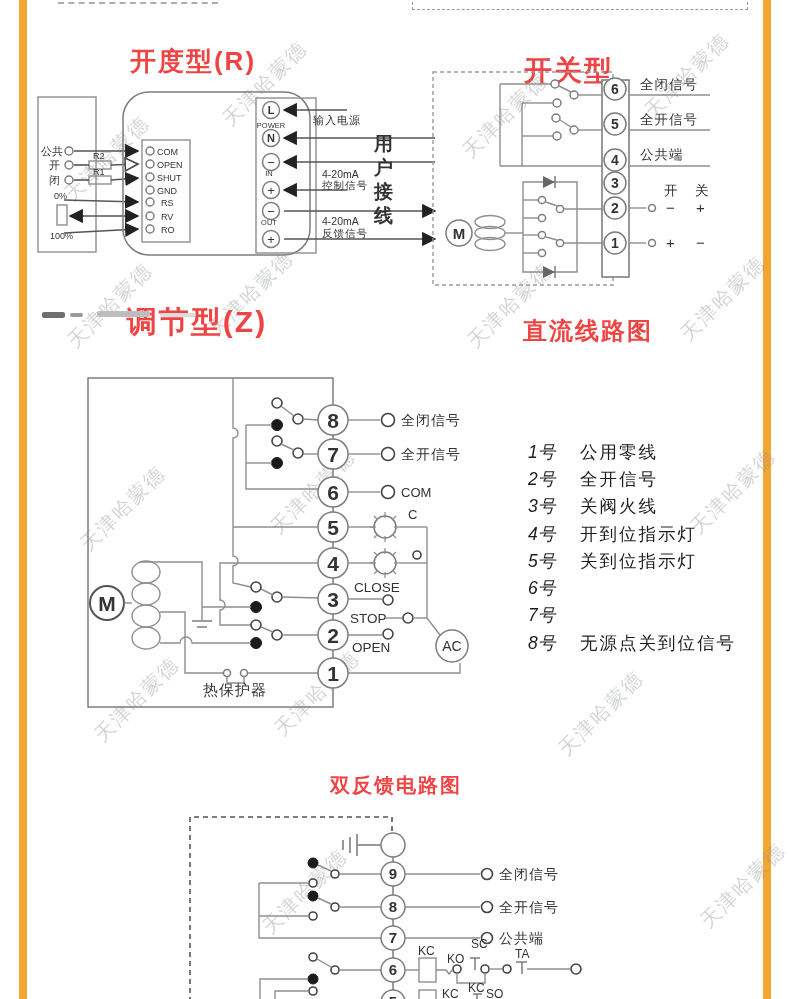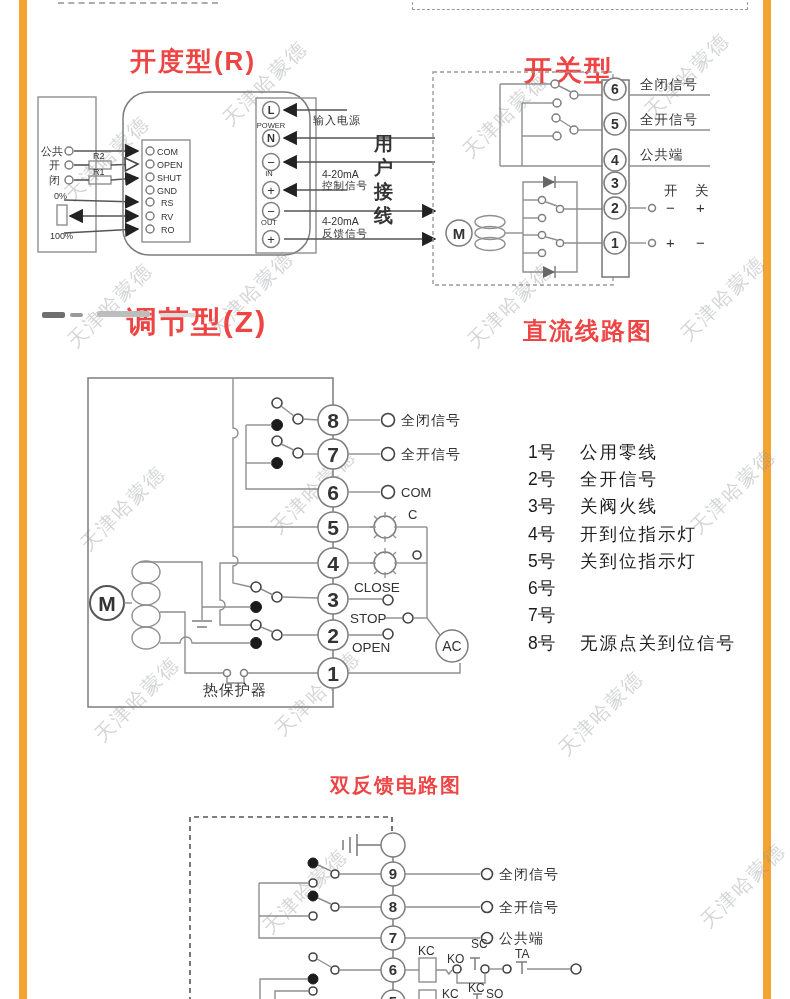--- a/index.html
+++ b/index.html
@@ -28,21 +28,21 @@
   .w{stroke:#8f8f8f;stroke-width:1.4;fill:none;}
   .w2{stroke:#7d7d7d;stroke-width:1.5;fill:none;}
   .dk{stroke:#555;stroke-width:1.6;fill:none;}
   .node{fill:#ffffff;stroke:#7d7d7d;stroke-width:1.5;}
   .dot{fill:#1b1b1b;stroke:#1b1b1b;}
   .ring{fill:#ffffff;stroke:#444;stroke-width:1.6;}
   .cn{letter-spacing:1px;}
   .legend{position:absolute;left:528px;top:438px;}
   .legend-row{height:27.3px;display:flex;align-items:center;
     font-size:17.5px;color:#1c1c1c;letter-spacing:2px;}
-  .legend-row .no{width:52px;letter-spacing:0;}
+  .legend-row .no{width:52px;letter-spacing:0;font-style:italic;}
 </style>
 </head>
 <body>
 
 <div class="bar left" style="background: rgb(244, 164, 48);"></div>
 <div class="bar right" style="background: rgb(244, 164, 48);"></div>
 
 <span class="wm" style="left:210px;top:70px">天津哈蒙德</span>
 <span class="wm" style="left:632px;top:62px">天津哈蒙德</span>
 <span class="wm" style="left:52px;top:145px">天津哈蒙德</span>

